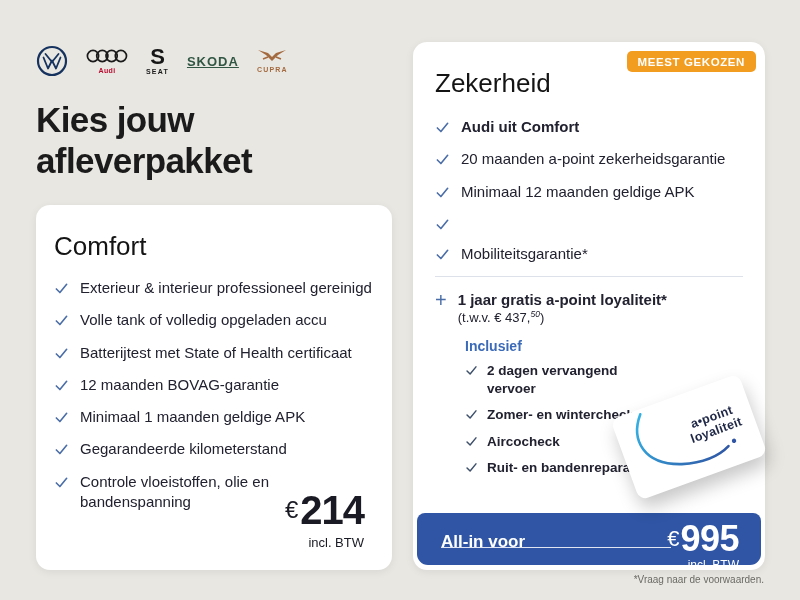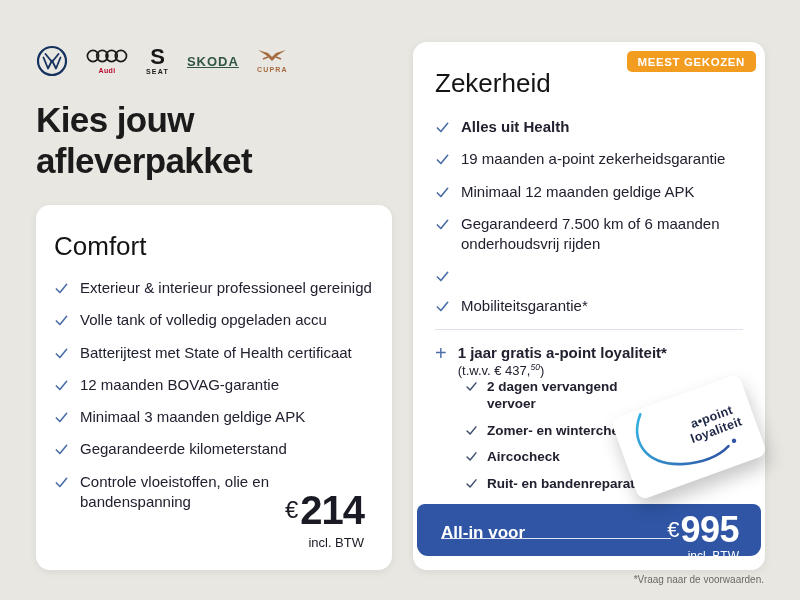--- a/index.html
+++ b/index.html
@@ -65,21 +65,21 @@
 
   
   .loyalty-card { position:absolute; right:8px; top:352px; width:136px; height:86px;
     background:#fff; border-radius:9px; transform:rotate(-20deg);
     box-shadow:0 10px 18px rgba(0,0,0,.22); z-index:3; }
   .loyalty-card .lc-text { position:absolute; right:13px; top:25px; text-align:center;
     font-size:12.5px; font-weight:700; color:#1f2747; line-height:1.15; letter-spacing:.3px; }
   .loyalty-card svg.swoosh { position:absolute; left:0; top:0; }
 
   
-  .allin { position:absolute; left:4px; right:4px; bottom:14px; height:52px;
+  .allin { position:absolute; left:4px; right:4px; bottom:5px; height:52px;
     background:#2f55a4; border-radius:8px 8px 11px 11px; color:#fff; z-index:2; }
   .allin .allin-label { position:absolute; left:24px; top:19px; font-size:17px; font-weight:600; }
   .allin .allin-rule { position:absolute; left:24px; right:90px; bottom:17px; height:1px;
     background:rgba(255,255,255,.85); }
   .allin .allin-price { position:absolute; right:22px; top:5px; text-align:right; }
   .allin .cur { font-size:22px; font-weight:400; vertical-align:5px; margin-right:1px; }
   .allin .amt { font-size:36px; font-weight:700; letter-spacing:-0.5px; }
   .allin .note { font-size:12px; margin-top:-2px; }
 
   .terms { position:absolute; right:36px; top:574px; font-size:10px; color:#6a6a64; }
@@ -149,21 +149,21 @@
       <li>
         <svg class="chk" width="15" height="15" viewBox="0 0 16 16">
             <path d="M2.5 8.5 L6.3 12.3 L13.5 3.5" fill="none" stroke="#4a6da7" stroke-width="1.7" stroke-linecap="round" stroke-linejoin="round"></path>
           </svg>
         <span>12 maanden BOVAG-garantie</span>
         </li>
       <li>
         <svg class="chk" width="15" height="15" viewBox="0 0 16 16">
             <path d="M2.5 8.5 L6.3 12.3 L13.5 3.5" fill="none" stroke="#4a6da7" stroke-width="1.7" stroke-linecap="round" stroke-linejoin="round"></path>
           </svg>
-        <span>Minimaal 3 maanden geldige APK</span>
+        <span>Minimaal 1 maanden geldige APK</span>
         </li>
       <li>
         <svg class="chk" width="15" height="15" viewBox="0 0 16 16">
             <path d="M2.5 8.5 L6.3 12.3 L13.5 3.5" fill="none" stroke="#4a6da7" stroke-width="1.7" stroke-linecap="round" stroke-linejoin="round"></path>
           </svg>
         <span>Gegarandeerde kilometerstand</span>
         </li>
       <li style="width:250px;">
         <svg class="chk" width="15" height="15" viewBox="0 0 16 16">
             <path d="M2.5 8.5 L6.3 12.3 L13.5 3.5" fill="none" stroke="#4a6da7" stroke-width="1.7" stroke-linecap="round" stroke-linejoin="round"></path>
@@ -178,39 +178,33 @@
   </section>
 
   <section class="card card-zekerheid">
     <div class="badge">MEEST GEKOZEN</div>
     <h2>Zekerheid</h2>
     <ul class="features">
       <li>
         <svg class="chk" width="15" height="15" viewBox="0 0 16 16">
             <path d="M2.5 8.5 L6.3 12.3 L13.5 3.5" fill="none" stroke="#4a6da7" stroke-width="1.7" stroke-linecap="round" stroke-linejoin="round"></path>
           </svg>
-        <span class="bold-item">Alles uit Health</span>
-        </li>
-      <li>
-        <svg class="chk" width="15" height="15" viewBox="0 0 16 16">
-            <path d="M2.5 8.5 L6.3 12.3 L13.5 3.5" fill="none" stroke="#4a6da7" stroke-width="1.7" stroke-linecap="round" stroke-linejoin="round"></path>
-          </svg>
-        <span>19 maanden a-point zekerheidsgarantie</span>
+        <span class="bold-item">Audi uit Comfort</span>
+        </li>
+      <li>
+        <svg class="chk" width="15" height="15" viewBox="0 0 16 16">
+            <path d="M2.5 8.5 L6.3 12.3 L13.5 3.5" fill="none" stroke="#4a6da7" stroke-width="1.7" stroke-linecap="round" stroke-linejoin="round"></path>
+          </svg>
+        <span>20 maanden a-point zekerheidsgarantie</span>
         </li>
       <li>
         <svg class="chk" width="15" height="15" viewBox="0 0 16 16">
             <path d="M2.5 8.5 L6.3 12.3 L13.5 3.5" fill="none" stroke="#4a6da7" stroke-width="1.7" stroke-linecap="round" stroke-linejoin="round"></path>
           </svg>
         <span>Minimaal 12 maanden geldige APK</span>
-        </li>
-      <li>
-        <svg class="chk" width="15" height="15" viewBox="0 0 16 16">
-            <path d="M2.5 8.5 L6.3 12.3 L13.5 3.5" fill="none" stroke="#4a6da7" stroke-width="1.7" stroke-linecap="round" stroke-linejoin="round"></path>
-          </svg>
-        <span>Gegarandeerd 7.500 km of 6 maanden onderhoudsvrij rijden</span>
         </li>
       <li>
         <svg class="chk" width="15" height="15" viewBox="0 0 16 16">
             <path d="M2.5 8.5 L6.3 12.3 L13.5 3.5" fill="none" stroke="#4a6da7" stroke-width="1.7" stroke-linecap="round" stroke-linejoin="round"></path>
           </svg>
         </li>
       <li>
         <svg class="chk" width="15" height="15" viewBox="0 0 16 16">
             <path d="M2.5 8.5 L6.3 12.3 L13.5 3.5" fill="none" stroke="#4a6da7" stroke-width="1.7" stroke-linecap="round" stroke-linejoin="round"></path>
           </svg>
@@ -220,20 +214,21 @@
 
     <hr class="divider">
 
     <div class="loyalty-line">
       <span class="plus">+</span>
       <span><strong>1 jaar gratis a-point loyaliteit*</strong>
         <span class="loyalty-value"><span>(t.w.v. € 437,</span><sup>50</sup><span>)</span></span>
       </span>
     </div>
 
+    <div class="inclusief">Inclusief</div>
 
     <ul class="sub-features">
       <li>
         <svg class="chk" width="13" height="13" viewBox="0 0 16 16">
             <path d="M2.5 8.5 L6.3 12.3 L13.5 3.5" fill="none" stroke="#3d4f6b" stroke-width="1.8" stroke-linecap="round" stroke-linejoin="round"></path>
           </svg>
         <span>2 dagen vervangend vervoer</span>
         </li>
       <li>
         <svg class="chk" width="13" height="13" viewBox="0 0 16 16">

